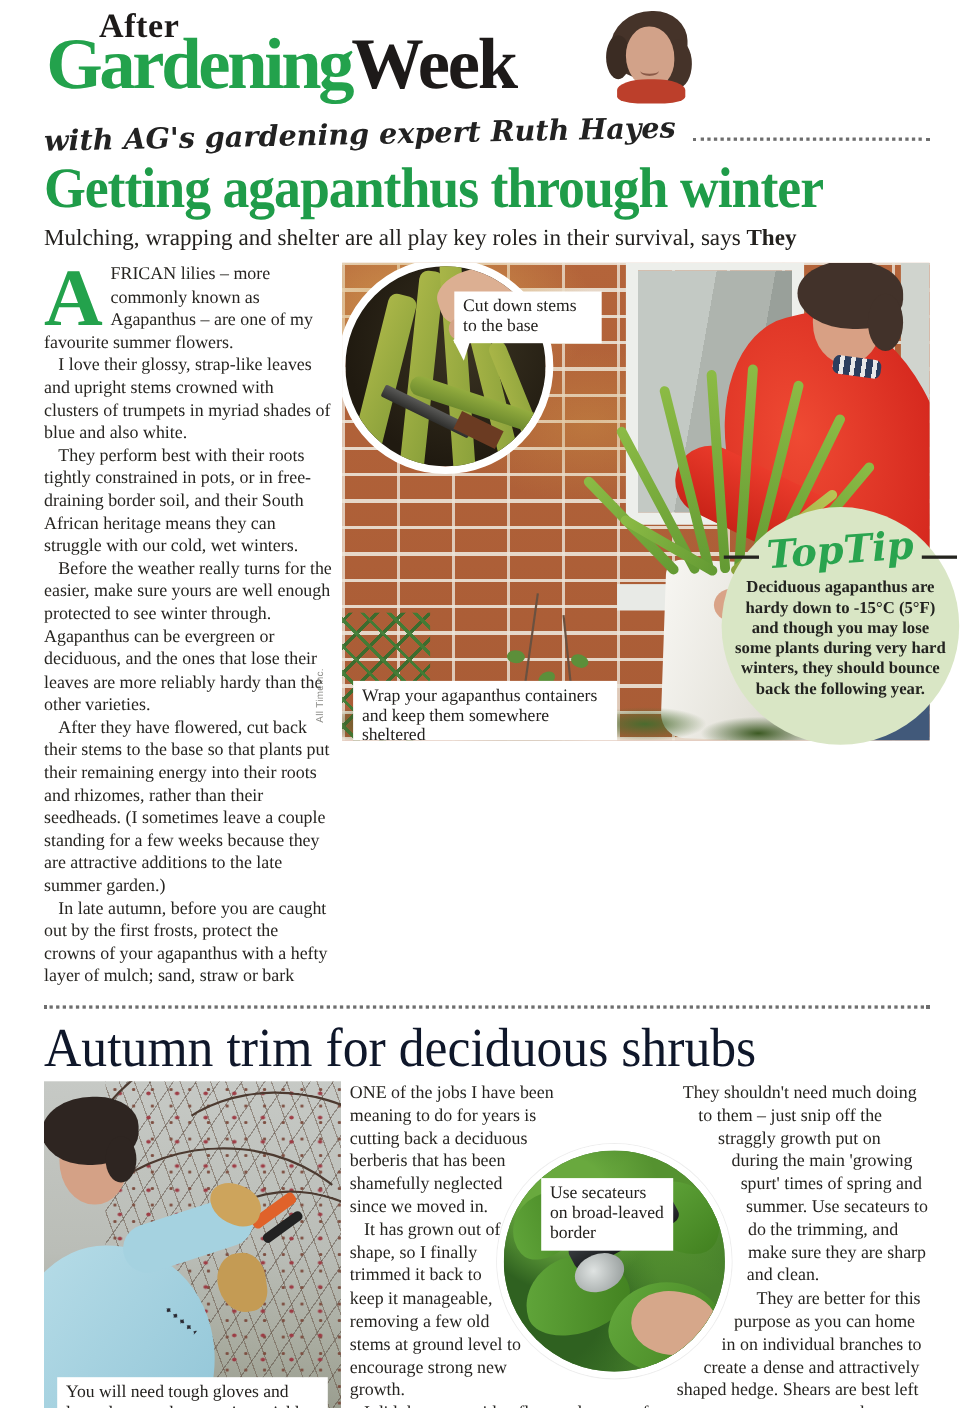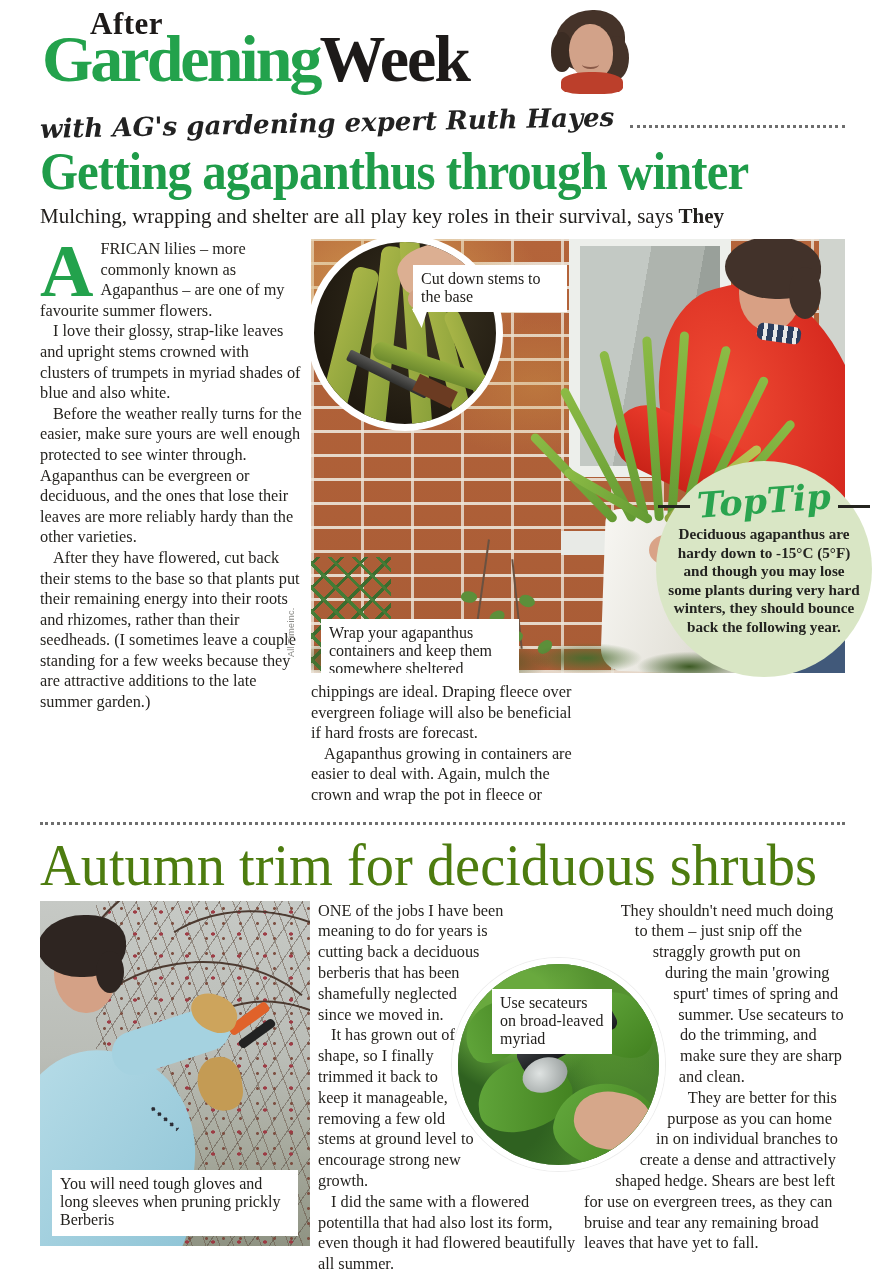--- a/index.html
+++ b/index.html
@@ -24,21 +24,21 @@
   .pt-smile { position:absolute; left:29px; top:50px; width:17px; height:9px; border-bottom:2px solid #8a5a48; border-radius:50%; }
   .pt-scarf { position:absolute; left:8px; top:62px; width:62px; height:22px; background:#bc3f2b; border-radius:45% 45% 30% 30%; }
 
   .tagline-row { display:flex; align-items:flex-end; margin-top:2px; height:38px; }
   .tagline { font-family:"DejaVu Serif", serif; font-style:italic; font-weight:700; font-size:26px; color:#222; transform:rotate(-1.2deg); white-space:nowrap; }
   .lead-dots { flex:1; height:0; border-bottom:3px dotted #6e6e6e; margin:0 0 10px 16px; }
 
   
   .cond { display:inline-block; transform:scaleX(.94); transform-origin:0 50%; white-space:nowrap; }
   h1.head1 { margin:8px 0 2px; font-size:52px; font-weight:700; color:#1f9c49; line-height:1; letter-spacing:-1px; }
-  h2.head2 { margin:10px 0 6px; font-size:60px; font-weight:400; color:#4d7c0f; line-height:1; letter-spacing:0; }
+  h2.head2 { margin:10px 0 6px; font-size:50px; font-weight:400; color:#0f172a; line-height:1; letter-spacing:0; }
   .standfirst { font-size:21px; margin:6px 0 10px; color:#23211e; }
   .standfirst b { font-weight:700; }
 
   
   .a1 { display:flex; gap:9px; }
   .a1-left { width:262px; flex:none; font-size:16.3px; line-height:20.6px; }
   .a1-right { width:534px; flex:none; }
   .a1-cols { display:flex; gap:12px; margin-top:9px; }
   .a1-col { width:261px; flex:none; font-size:16.3px; line-height:20.6px; }
   p { margin:0; }
@@ -91,23 +91,23 @@
   .inset { left:-4px; top:-4px; width:196px; height:196px; border:7px solid #fff; border-radius:50%; overflow:hidden; z-index:3;
            background:radial-gradient(circle at 60% 40%, #3a3322, #201a10 70%); }
   .is-stem { bottom:-12px; border-radius:8px; background:linear-gradient(100deg,#aab648,#89a03a); }
   .is-leafh { left:56px; top:118px; width:134px; height:18px; background:linear-gradient(#94ad3f,#6d8a2e); border-radius:10px; transform:rotate(18deg); }
   .is-hand { left:84px; top:0; width:86px; height:52px; background:#dcaf92; border-radius:40% 60% 50% 50%; transform:rotate(-18deg); }
   .is-thumb { left:92px; top:40px; width:48px; height:20px; background:#d3a285; border-radius:10px; transform:rotate(-30deg); }
   .is-knife { left:30px; top:126px; width:88px; height:12px; background:linear-gradient(#5a5a58,#2e2e2c); border-radius:2px; transform:rotate(26deg); }
   .is-handle { left:100px; top:140px; width:42px; height:18px; background:#6b3b22; transform:rotate(26deg); }
 
   .capbox { position:absolute; background:#fff; color:#23211e; font-size:16px; line-height:1.14; padding:5px 8px 6px; z-index:4; }
-  .cap-inset { left:102px; top:26px; width:154px; }
+  .cap-inset { left:102px; top:26px; width:134px; }
   .cap-inset::after { content:""; position:absolute; left:-16px; bottom:-12px; border:15px solid transparent; border-right-color:#fff; transform:rotate(18deg); }
-  .cap-main { left:10px; top:380px; width:198px; }
+  .cap-main { left:10px; top:380px; width:240px; }
 
   .toptip { position:absolute; right:-27px; bottom:-4px; width:216px; height:216px; border-radius:50%;
             background:#d9e6c5; z-index:5; display:flex; flex-direction:column; align-items:center; padding-top:22px; }
   .tt-row { display:flex; align-items:center; gap:7px; }
   .tt-rule { width:32px; height:3px; background:#24241f; margin-top:12px; }
   .tt-title { font-family:"DejaVu Serif",serif; font-style:italic; font-weight:700; font-size:35px; color:#2aa44f; transform:rotate(-4deg); line-height:1; }
   .tt-body { margin-top:7px; width:192px; text-align:center; font-weight:700; font-size:15.2px; line-height:1.22; color:#232320; }
 
   .credit { position:absolute; left:-15px; bottom:16px; transform:rotate(-90deg); transform-origin:left bottom;
             font-family:"Liberation Sans",sans-serif; font-size:9px; color:#8a8a86; letter-spacing:.3px; white-space:nowrap; }
@@ -188,22 +188,24 @@
 
   <h1 class="head1"><span class="cond">Getting agapanthus through winter</span></h1>
   <div class="standfirst">
     <span>Mulching, wrapping and shelter are all play key roles in their survival, says </span><b>They</b>
   </div>
 
   <div class="a1">
     <div class="a1-left">
       <p><span class="dropcap">A</span><span>FRICAN lilies – more commonly known as Agapanthus – are one of my favourite summer flowers.</span></p>
       <p class="ind">I love their glossy, strap-like leaves and upright stems crowned with clusters of trumpets in myriad shades of blue and also white.</p>
+      <p class="ind">They perform best with their roots tightly constrained in pots, or in free-draining border soil, and their South African heritage means they can struggle with our cold, wet winters.</p>
       <p class="ind">Before the weather really turns for the easier, make sure yours are well enough protected to see winter through. Agapanthus can be evergreen or deciduous, and the ones that lose their leaves are more reliably hardy than the other varieties.</p>
       <p class="ind">After they have flowered, cut back their stems to the base so that plants put their remaining energy into their roots and rhizomes, rather than their seedheads. (I sometimes leave a couple standing for a few weeks because they are attractive additions to the late summer garden.)</p>
+      <p class="ind">In late autumn, before you are caught out by the first frosts, protect the crowns of your agapanthus with a hefty layer of mulch; sand, straw or bark</p>
     </div>
 
     <div class="a1-right">
       <div class="photo1-wrap">
         <div class="photo1">
           <div class="abs win"></div>
           <div class="abs rstrip"></div>
           <div class="abs sill"></div>
           <div class="abs trellis"></div>
           <div class="abs tw" style="left:170px;top:300px;height:100px;transform:rotate(8deg);"></div>
@@ -257,24 +259,20 @@
             <span class="tt-rule"></span>
             <span class="tt-title">TopTip</span>
             <span class="tt-rule"></span>
           </div>
           <div class="tt-body">Deciduous agapanthus are hardy down to -15°C (5°F) and though you may lose some plants during very hard winters, they should bounce back the following year.</div>
         </div>
         <div class="credit">All Timeinc.</div>
       </div>
 
       <div class="a1-cols">
-        <div class="a1-col">
-          <p>chippings are ideal. Draping fleece over evergreen foliage will also be beneficial if hard frosts are forecast.</p>
-          <p class="ind">Agapanthus growing in containers are easier to deal with. Again, mulch the crown and wrap the pot in fleece or</p>
-        </div>
       </div>
     </div>
   </div>
 
   <hr class="divider">
 
   <h2 class="head2"><span class="cond">Autumn trim for deciduous shrubs</span></h2>
 
   <div class="a2">
     <div class="a2-photo">
@@ -315,16 +313,16 @@
         <div class="abs c2-leaf" style="left:18px;top:96px;width:96px;height:70px;transform:rotate(-18deg);"></div>
         <div class="abs c2-leaf" style="left:96px;top:120px;width:110px;height:84px;transform:rotate(10deg);"></div>
         <div class="abs c2-leaf" style="left:120px;top:30px;width:80px;height:60px;transform:rotate(30deg);"></div>
         <div class="abs c2-leaf" style="left:4px;top:40px;width:70px;height:54px;transform:rotate(-40deg);"></div>
         <div class="abs c2-tool"></div>
         <div class="abs c2-orange"></div>
         <div class="abs c2-pivot"></div>
         <div class="abs c2-hand"></div>
       </div>
     </div>
-    <div class="capbox cap-c">Use secateurs on broad-leaved myriad</div>
+    <div class="capbox cap-c">Use secateurs on broad-leaved border</div>
   </div>
 
 </div>
 
 </body></html>

